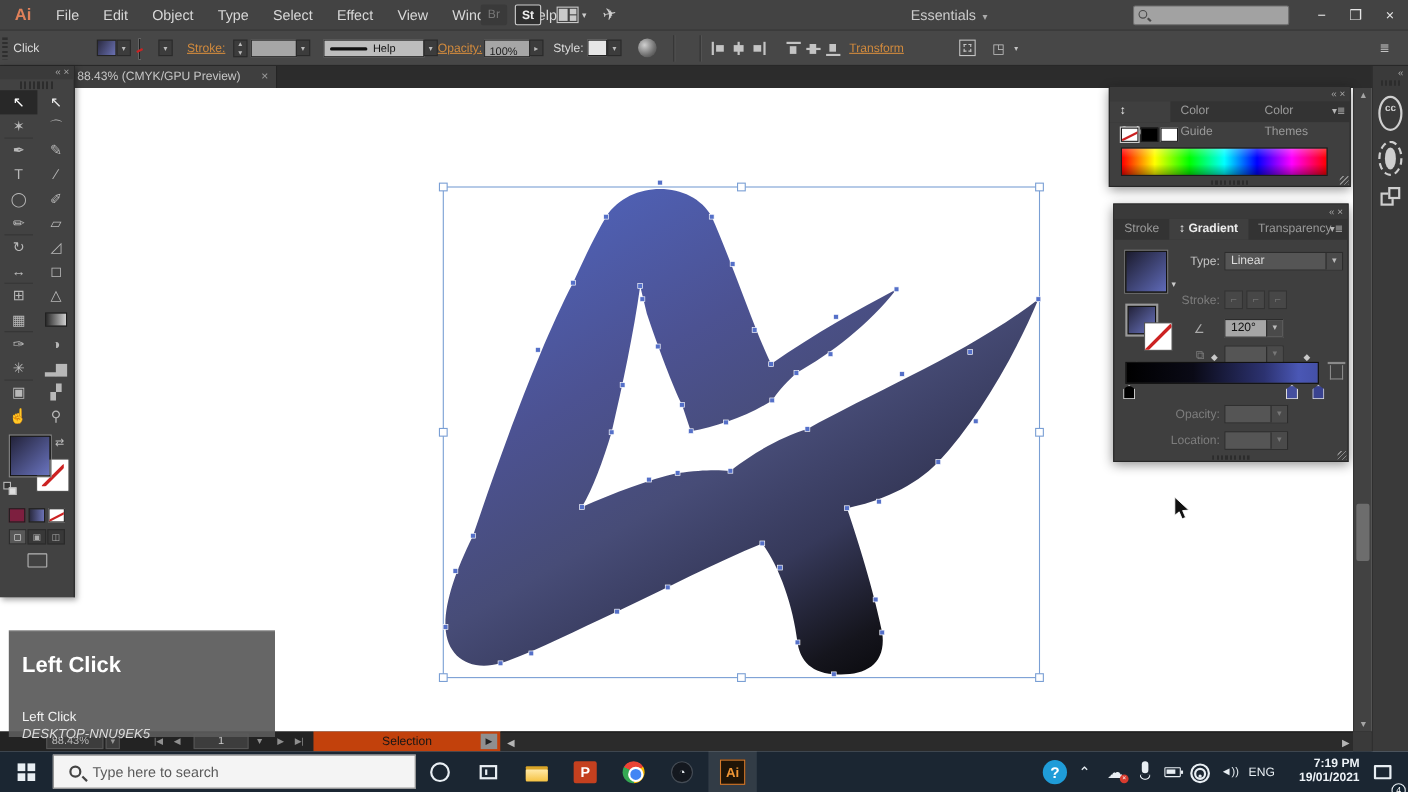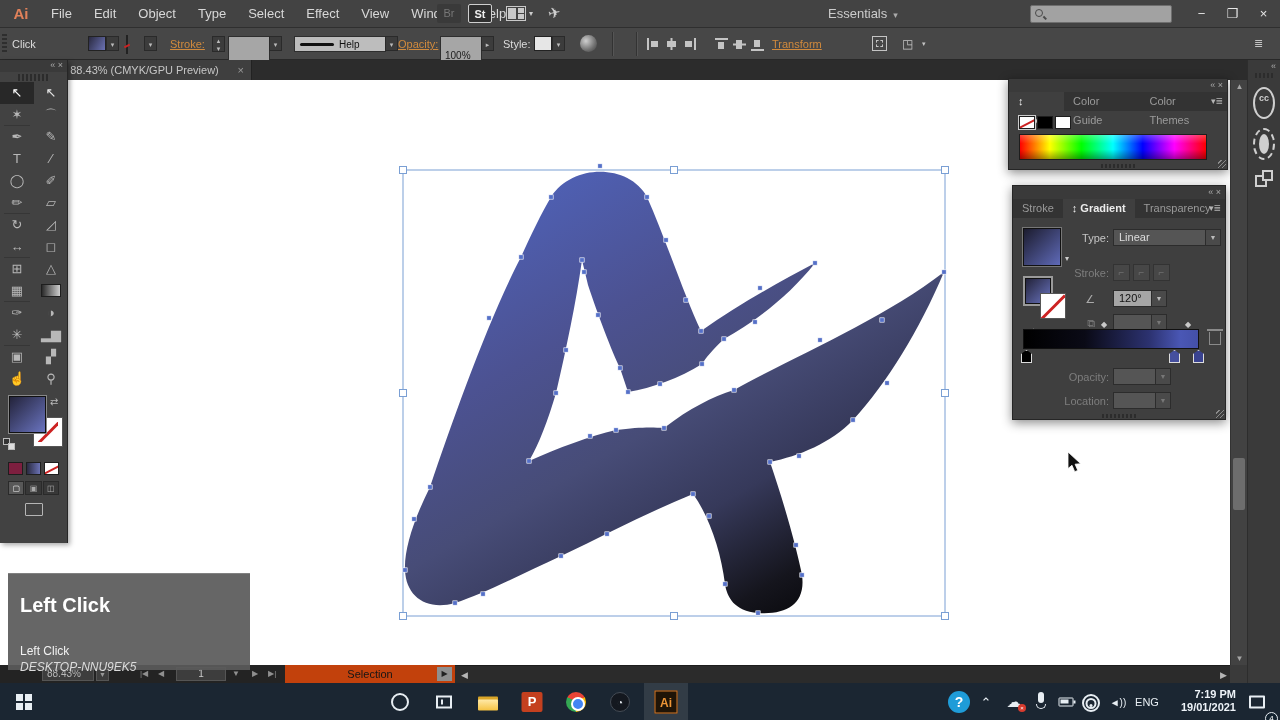--- a/index.html
+++ b/index.html
@@ -33,21 +33,21 @@
   #controlbar { left:0; top:28px; width:1280px; height:32px; background:#474747; border-bottom:1px solid #282828; }
   .grip-v { width:5px; background:repeating-linear-gradient(180deg,#2e2e2e 0 2px,transparent 2px 4px); }
   #cb-grip { left:2px; top:6px; height:20px; }
   .cb-label { font-size:11px; color:#dcdcdc; top:10px; }
   .cb-link { font-size:11px; color:#d18a3d; text-decoration:underline; top:10px; }
   .swatch { width:18px; height:15px; border:1px solid #222; }
   .swatch-fill { background:linear-gradient(120deg,#2a2a40,#6b72b4); }
   .swatch-none { background:#fff; position:relative; overflow:hidden; }
   .swatch-none::after { content:""; position:absolute; left:-3px; right:-3px; top:50%; height:2px; background:#c22; transform:rotate(-27deg); }
   .mini-caret-btn { width:13px; height:15px; background:#3c3c3c; border:1px solid #2a2a2a; color:#bbb; font-size:7px; text-align:center; line-height:15px; }
-  .field { background:#a6a6a6; border:1px solid #2e2e2e; color:#1c1c1c; font-size:10px; line-height:14px; padding:12px 4px; height:16px; }
+  .field { background:#a6a6a6; border:1px solid #2e2e2e; color:#1c1c1c; font-size:10px; line-height:14px; padding:4px 4px; height:16px; }
   #stepper { left:212px; top:8px; width:13px; height:16px; background:#3c3c3c; border:1px solid #2a2a2a; color:#bbb; font-size:6px; text-align:center; line-height:8px; }
   #brush-box { left:294px; top:8px; width:92px; height:16px; background:#bdbdbd; border:1px solid #2e2e2e; display:flex; align-items:center; }
   #brush-line { width:34px; height:3px; background:#111; border-radius:2px; margin:0 5px; }
   #brush-box span { font-size:10px; color:#111; }
   #cb-sphere { left:580px; top:7px; width:17px; height:17px; border-radius:50%; background:radial-gradient(circle at 35% 35%, #cfcfcf, #6f6f6f 60%, #3b3b3b); }
   .cb-sep { top:4px; width:1px; height:24px; background:#333; box-shadow:1px 0 0 #555; }
   .align-icon { top:9px; width:15px; height:14px; }
   .align-icon rect { fill:#c4c4c4; }
   #fit-icon { left:872px; top:8px; width:15px; height:15px; border:1px solid #c4c4c4; position:absolute; }
   #fit-icon::after { content:""; position:absolute; inset:3px; border:1px dashed #c4c4c4; }
@@ -544,20 +544,24 @@
     <div id="ov-host">DESKTOP-NNU9EK5</div>
   </div>
 
   <div id="taskbar" class="abs">
     <div id="tb-start">
       <span class="w" style="left:16px;top:11px"></span>
         <span class="w" style="left:25px;top:11px"></span>
       <span class="w" style="left:16px;top:20px"></span>
         <span class="w" style="left:25px;top:20px"></span>
     </div>
+    <div id="tb-search">
+      <span id="tbs-mag"></span>
+      <span>Type here to search</span>
+    </div>
     <div class="tb-ic" id="ic-cortana" style="left:378px">
         <span class="ctr"></span>
       </div>
     <div class="tb-ic" id="ic-taskview" style="left:422px">
         <span class="ctr"></span>
       </div>
     <div class="tb-ic" id="ic-explorer" style="left:466px">
         <span class="ctr" style="width:20px;height:17px">
           <span class="back"></span>
           <span class="front"></span>

